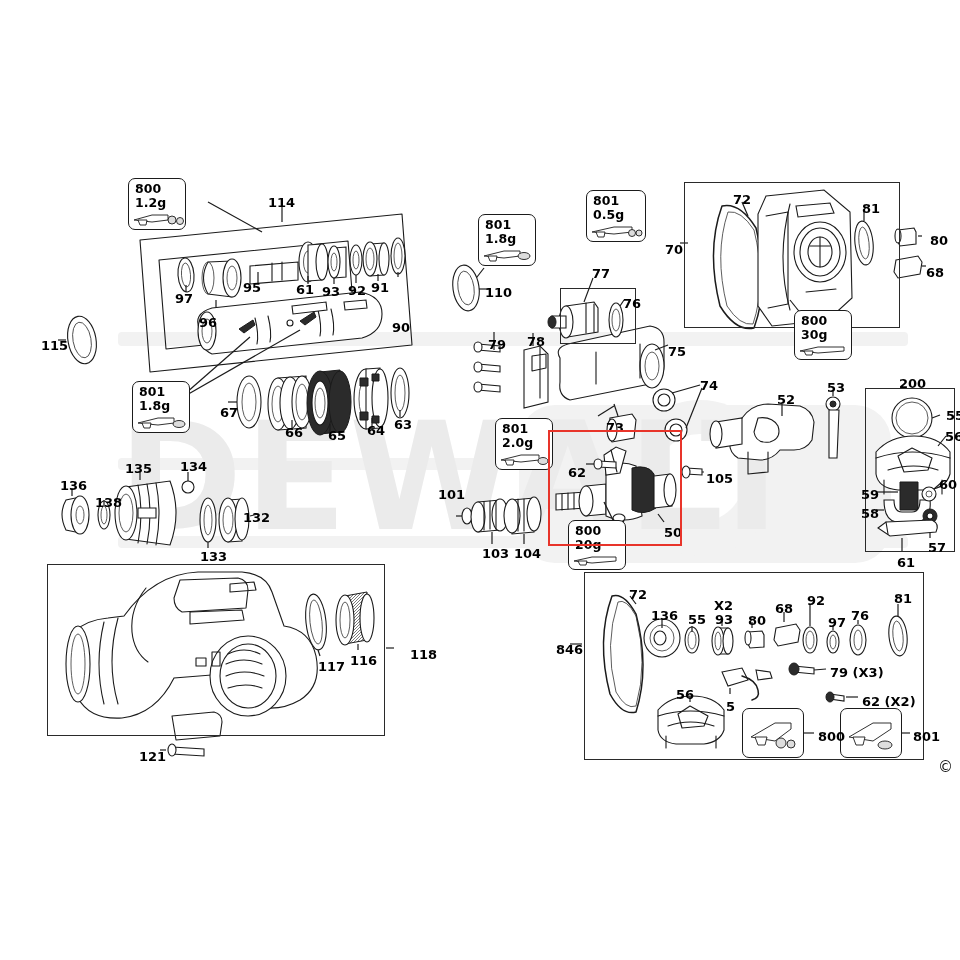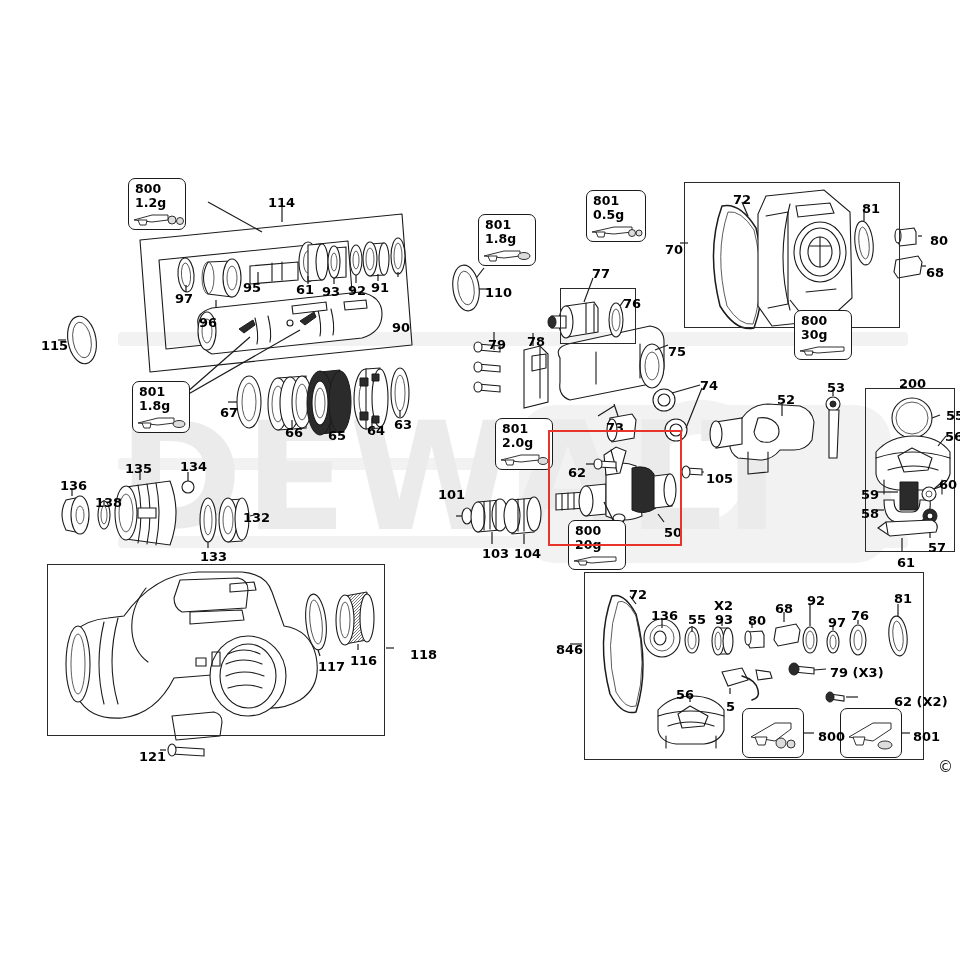--- a/index.html
+++ b/index.html
@@ -789,21 +789,21 @@
       <div class="lbl" style="left: 688px; top: 613px;">55</div>
       <div class="lbl" style="left: 714px; top: 599px;">X2</div>
       <div class="lbl" style="left: 715px; top: 613px;">93</div>
       <div class="lbl" style="left: 748px; top: 614px;">80</div>
       <div class="lbl" style="left: 775px; top: 602px;">68</div>
       <div class="lbl" style="left: 807px; top: 594px;">92</div>
       <div class="lbl" style="left: 828px; top: 616px;">97</div>
       <div class="lbl" style="left: 851px; top: 609px;">76</div>
       <div class="lbl" style="left: 894px; top: 592px;">81</div>
       <div class="lbl" style="left: 830px; top: 666px;">79 (X3)</div>
-      <div class="lbl" style="left: 894px; top: 695px; text-align: center;">62 (X2)</div>
+      <div class="lbl" style="left: 862px; top: 695px; text-align: center;">62 (X2)</div>
       <div class="lbl" style="left: 726px; top: 700px;">5</div>
       <div class="lbl" style="left: 676px; top: 688px;">56</div>
       <div class="lbl" style="left: 818px; top: 730px;">800</div>
       <div class="lbl" style="left: 913px; top: 730px;">801</div>
     </div>
 
   <div class="copyright" style="left:938px;top:758px;">©</div>
 
 </div>
 

